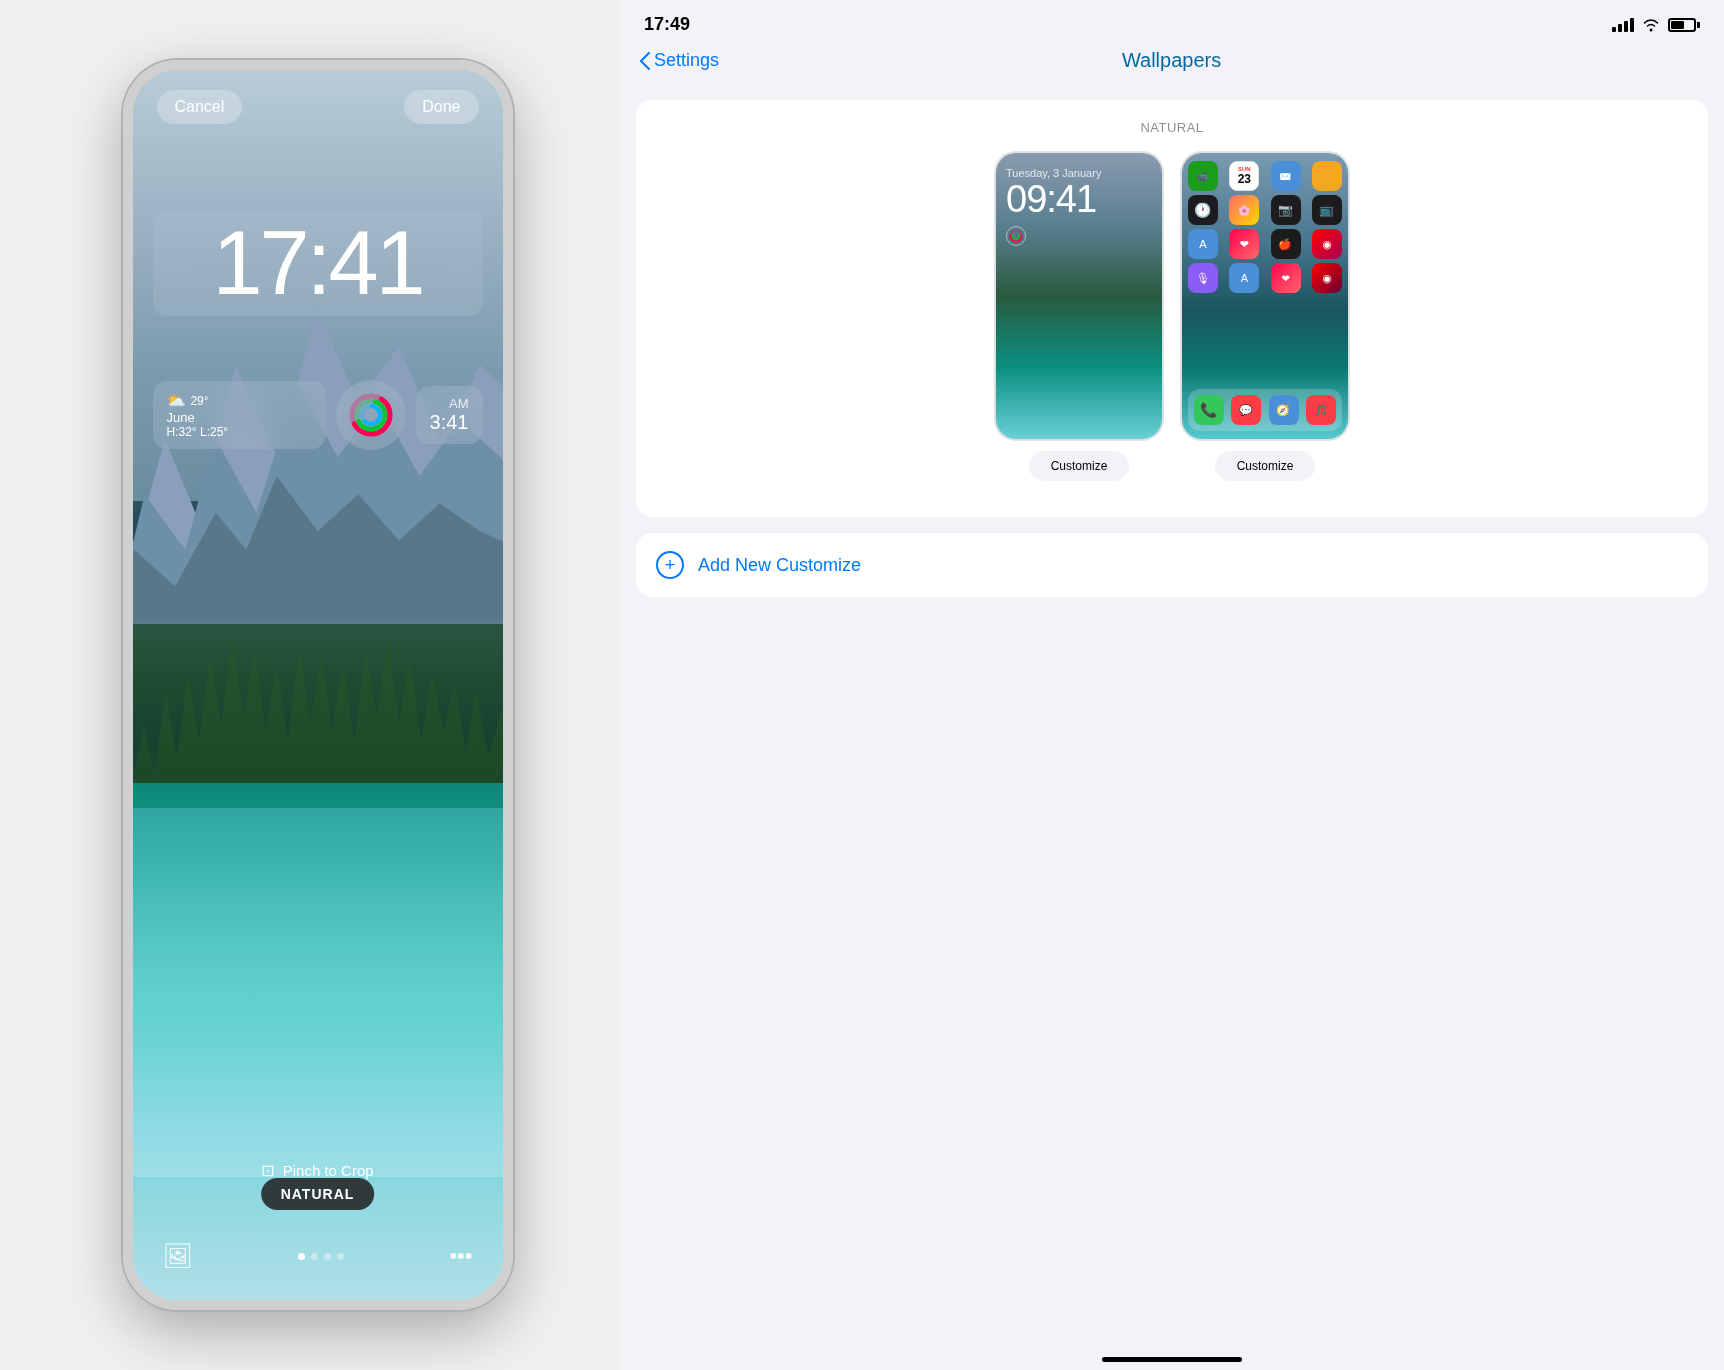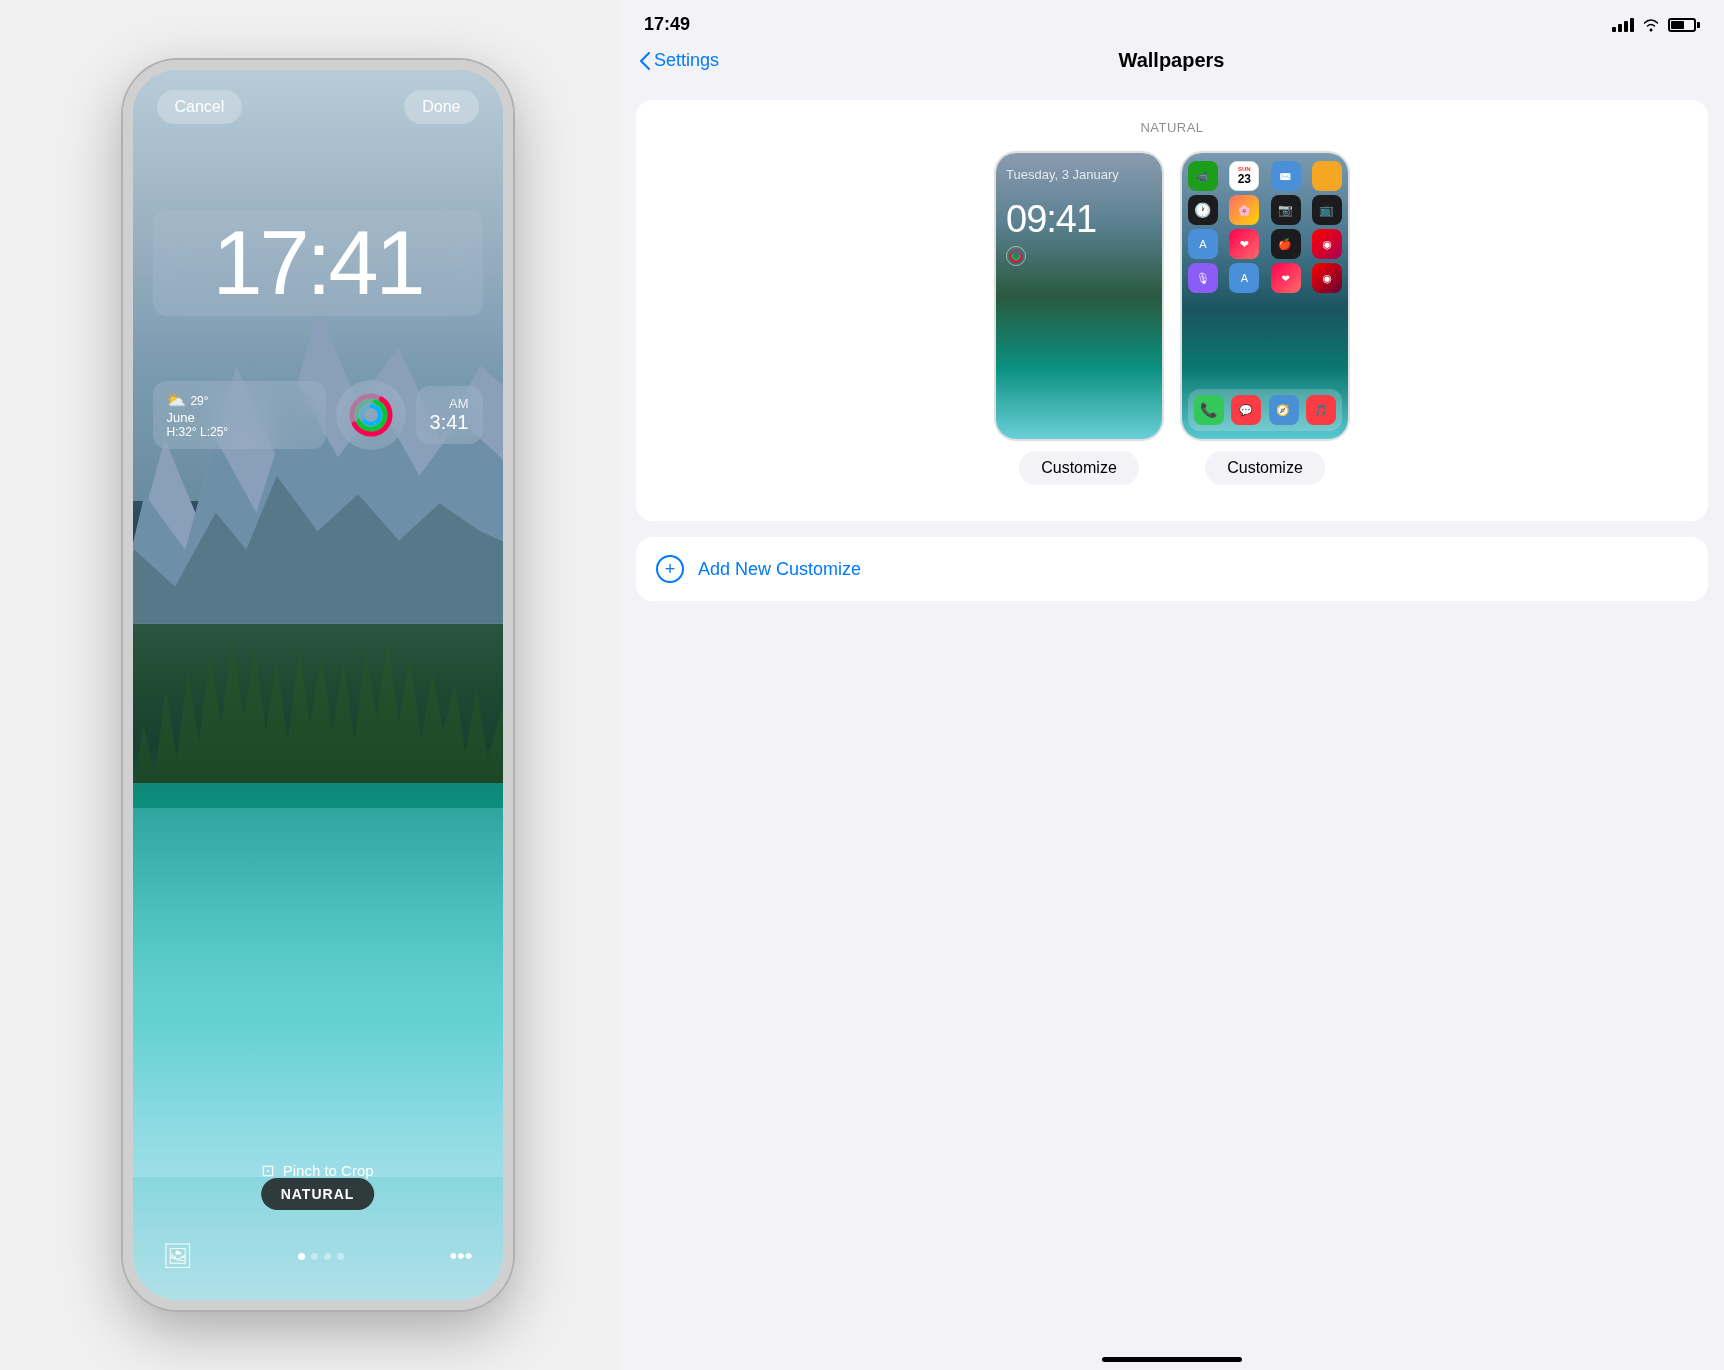--- a/index.html
+++ b/index.html
@@ -342,22 +342,22 @@
     .nav-back {
       display: flex;
       align-items: center;
       gap: 4px;
       color: #007aff;
       font-size: 18px;
       cursor: pointer;
     }
     .nav-title {
       font-size: 20px;
-      font-weight: 700;
-      color: #000000;
+      font-weight: 400;
+      color: #0369a1;
     }
     .nav-placeholder {
       width: 80px;
     }
 
     .wallpapers-content {
       flex: 1;
       padding: 16px;
       overflow-y: auto;
     }
@@ -427,21 +427,21 @@
       align-items: center;
       justify-content: center;
       font-size: 10px;
     }
 
     .customize-btn {
       background: #f2f2f7;
       border: none;
       border-radius: 20px;
       padding: 8px 22px;
-      font-size: 16px;
+      font-size: 12px;
       color: #000;
       cursor: pointer;
       font-weight: 400;
     }
 
     .add-wallpaper-row {
       background: white;
       border-radius: 16px;
       padding: 18px 20px;
       display: flex;
@@ -654,21 +654,21 @@
     <div class="wallpapers-content">
 
       <div class="current-section">
         <div class="current-label">NATURAL</div>
 
         <div class="wallpaper-previews">
 
           <div class="wallpaper-preview-item">
             <div class="wp-phone">
               <div class="wp-lock-screen">
-                <div style="font-size:13px; color:rgba(255,255,255,0.8); margin-bottom:18px;">Tuesday, 3 January</div>
+                <div style="font-size:11px; color:rgba(255,255,255,0.8); margin-bottom:1px;">Tuesday, 3 January</div>
                 <div style="font-size:38px; font-weight:100; color:white; letter-spacing:-1px; line-height:1;">09:41</div>
                 <div style="margin-top:8px;">
                   <div style="width:20px;height:20px; border-radius:50%; border:1.5px solid rgba(255,255,255,0.5); display:flex; align-items:center; justify-content:center;">
                     <svg width="14" height="14" viewBox="0 0 14 14">
                       <circle cx="7" cy="7" r="5.5" fill="none" stroke="rgba(255,0,80,0.4)" stroke-width="2"></circle>
                       <circle cx="7" cy="7" r="5.5" fill="none" stroke="#ff0050" stroke-width="2" stroke-dasharray="18 17" stroke-linecap="round"></circle>
                       <circle cx="7" cy="7" r="3.5" fill="none" stroke="#00c832" stroke-width="1.8" stroke-dasharray="12 10" stroke-linecap="round"></circle>
                     </svg>
                   </div>
                 </div>

